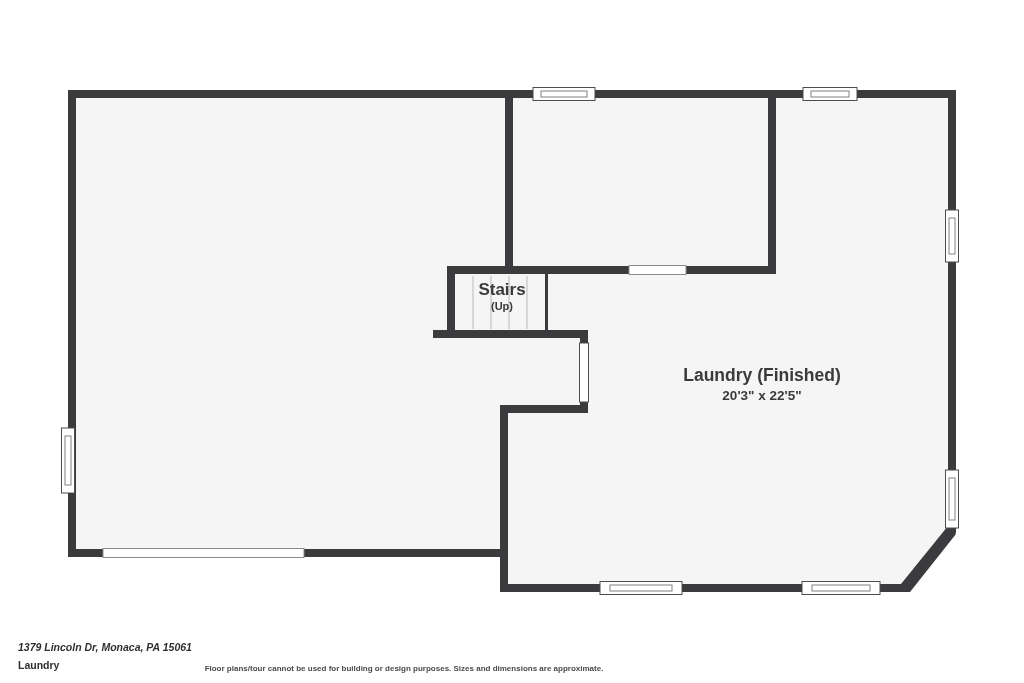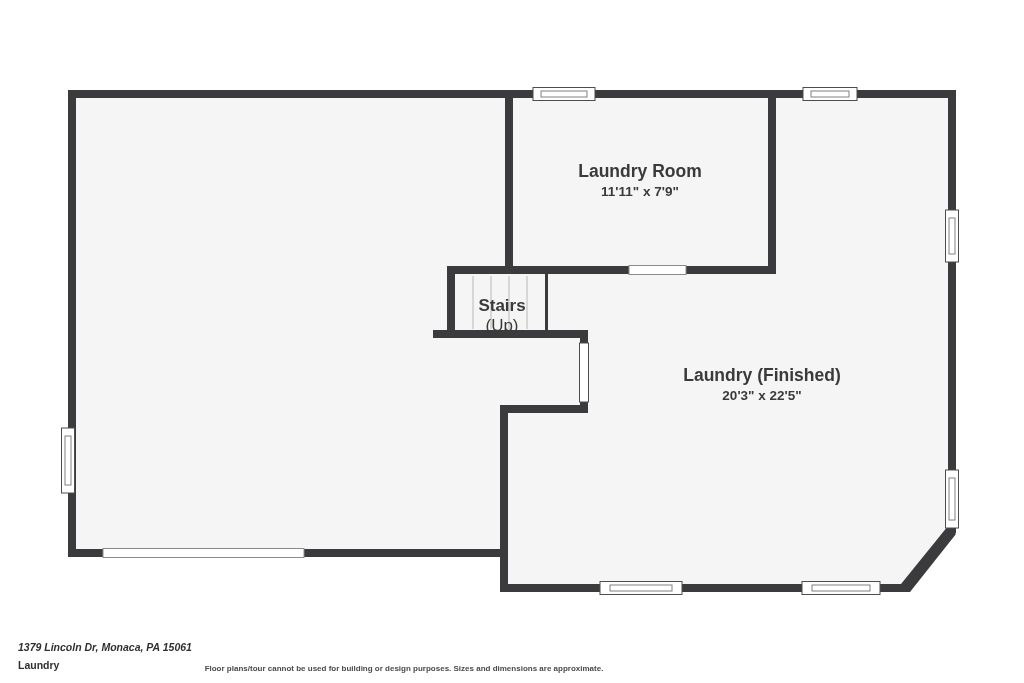--- a/index.html
+++ b/index.html
@@ -23,21 +23,21 @@
     position:absolute;
     transform:translateX(-50%);
     text-align:center;
     color:var(--text,#3a3a3a);
     white-space:nowrap;
     line-height:1.2;
   }
   .room-name{font-size:17.5px;font-weight:700;}
   .room-dim{font-size:13.5px;font-weight:700;margin-top:2px;}
   .stairs-name{font-size:17px;font-weight:700;}
-  .stairs-sub{font-size:17px;font-weight:400;text-align:center;}
+  .stairs-sub{font-size:11px;font-weight:700;text-align:center;}
 
   .footer-address{
     position:absolute;left:18px;top:641px;
     font-size:10.5px;font-weight:700;color:#2f2f2f;font-style:italic;
   }
   .footer-floor{
     position:absolute;left:18px;top:659px;
     font-size:10.5px;font-weight:700;color:#2f2f2f;
   }
   .footer-disclaimer{
@@ -121,26 +121,22 @@
     </g>
 
     <g>
       <rect class="door-open" x="103" y="548.5" width="201" height="9"></rect>
       <rect class="door-open" x="629" y="265.5" width="57" height="9"></rect>
       <rect class="door-open-dark" x="579.5" y="343" width="9" height="59"></rect>
     </g>
   </svg>
 
 
-  <div class="room-label" style="left:640px; top:161px">
-    <div class="room-name">Laundry Room</div>
-    <div class="room-dim">11'11" x 7'9"</div>
-  </div>
 
-  <div class="room-label" style="left:502px; top:296px">
+  <div class="room-label" style="left:502px; top:280px">
     <div class="stairs-name">Stairs</div>
     <div class="stairs-sub">(Up)</div>
   </div>
 
   <div class="room-label" style="left:762px; top:365px">
     <div class="room-name">Laundry (Finished)</div>
     <div class="room-dim">20'3" x 22'5"</div>
   </div>
 
   <div class="footer-address">1379 Lincoln Dr, Monaca, PA 15061</div>

